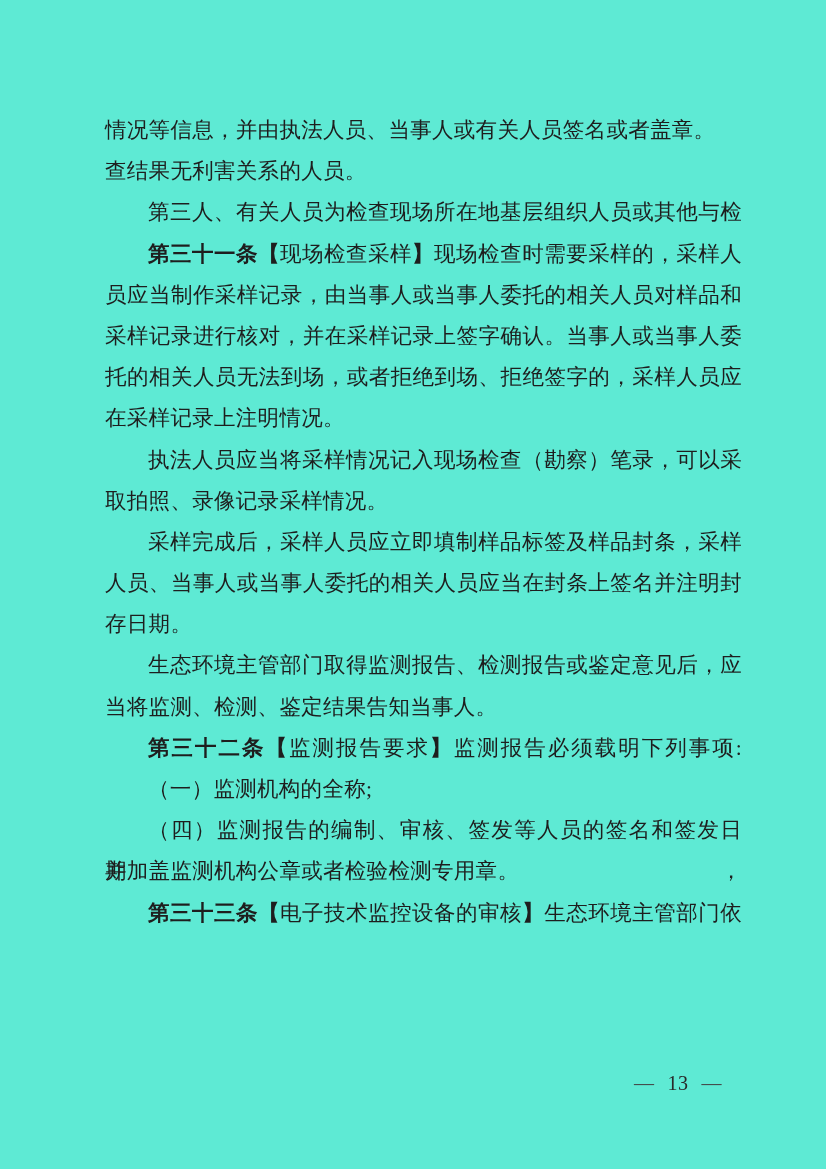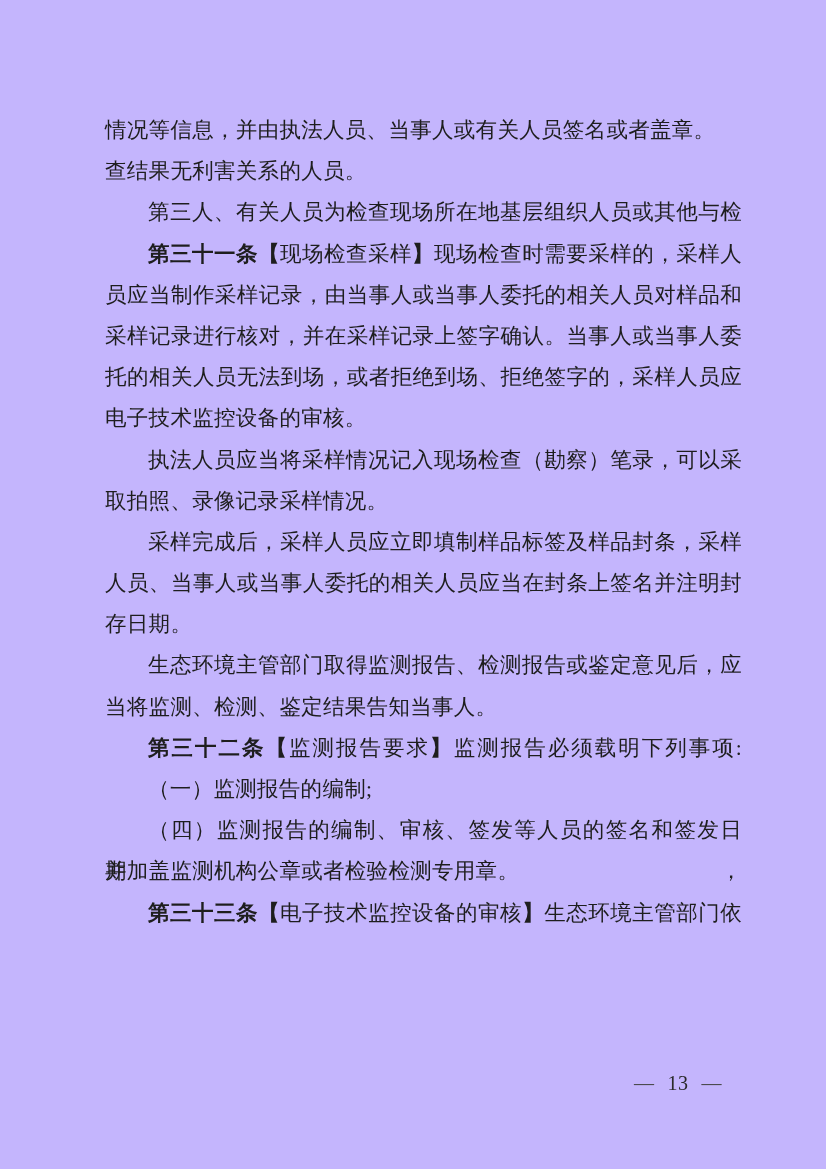--- a/index.html
+++ b/index.html
@@ -9,21 +9,21 @@
   body {
     width: 826px;
     height: 1169px;
     background: #f4f4f4;
     font-family: "Liberation Serif", serif;
   }
   .page {
     position: relative;
     width: 826px;
     height: 1169px;
-    background: #c4b5fd;
+    background: #5eead4;
     overflow: hidden;
   }
   .doc-body {
     position: absolute;
     left: 105px;
     top: 110px;
     width: 637px;
     color: #1e1e1e;
     font-size: 21.5px;
     line-height: 41.2px;
@@ -80,30 +80,30 @@
 <div class="page">
 
   <div class="doc-body">
       <div class="line"><span class="r-normal">情况等信息，并由执法人员、当事人或有关人员签名或者盖章。</span></div>
       <div class="line"><span class="r-normal">查结果无利害关系的人员。</span></div>
       <div class="line indent just"><span class="r-normal">第三人、有关人员为检查现场所在地基层组织人员或其他与检</span></div>
       <div class="line indent just"><span class="r-bold">第三十一条</span><span class="r-bold">【</span><span class="r-kai">现场检查采样</span><span class="r-bold">】</span><span class="r-normal">现场检查时需要采样的，采样人</span></div>
       <div class="line just"><span class="r-normal">员应当制作采样记录，由当事人或当事人委托的相关人员对样品和</span></div>
       <div class="line just"><span class="r-normal">采样记录进行核对，并在采样记录上签字确认。当事人或当事人委</span></div>
       <div class="line just"><span class="r-normal">托的相关人员无法到场，或者拒绝到场、拒绝签字的，采样人员应</span></div>
-      <div class="line"><span class="r-normal">电子技术监控设备的审核。</span></div>
+      <div class="line"><span class="r-normal">在采样记录上注明情况。</span></div>
       <div class="line indent just"><span class="r-normal">执法人员应当将采样情况记入现场检查（勘察）笔录，可以采</span></div>
       <div class="line"><span class="r-normal">取拍照、录像记录采样情况。</span></div>
       <div class="line indent just"><span class="r-normal">采样完成后，采样人员应立即填制样品标签及样品封条，采样</span></div>
       <div class="line just"><span class="r-normal">人员、当事人或当事人委托的相关人员应当在封条上签名并注明封</span></div>
       <div class="line"><span class="r-normal">存日期。</span></div>
       <div class="line indent just"><span class="r-normal">生态环境主管部门取得监测报告、检测报告或鉴定意见后，应</span></div>
       <div class="line"><span class="r-normal">当将监测、检测、鉴定结果告知当事人。</span></div>
       <div class="line indent just"><span class="r-bold">第三十二条</span><span class="r-bold">【</span><span class="r-kai">监测报告要求</span><span class="r-bold">】</span><span class="r-normal">监测报告必须载明下列事项:</span></div>
-      <div class="line indent"><span class="r-normal">（一）监测报告的编制;</span></div>
+      <div class="line indent"><span class="r-normal">（一）监测机构的全称;</span></div>
       <div class="line indent just"><span class="r-normal">（四）监测报告的编制、审核、签发等人员的签名和签发日期，</span></div>
       <div class="line"><span class="r-normal">并加盖监测机构公章或者检验检测专用章。</span></div>
       <div class="line indent just"><span class="r-bold">第三十三条</span><span class="r-bold">【</span><span class="r-kai">电子技术监控设备的审核</span><span class="r-bold">】</span><span class="r-normal">生态环境主管部门依</span></div>
     </div>
 
   <div class="footer">
     <span class="dash">—</span><span class="pn">13</span><span class="dash">—</span>
   </div>
 
 </div>

